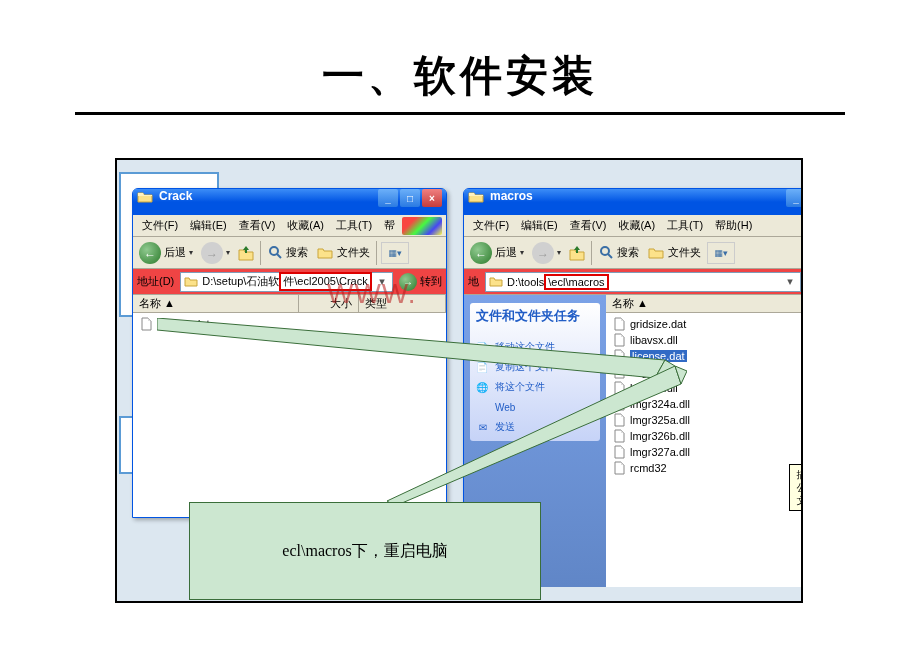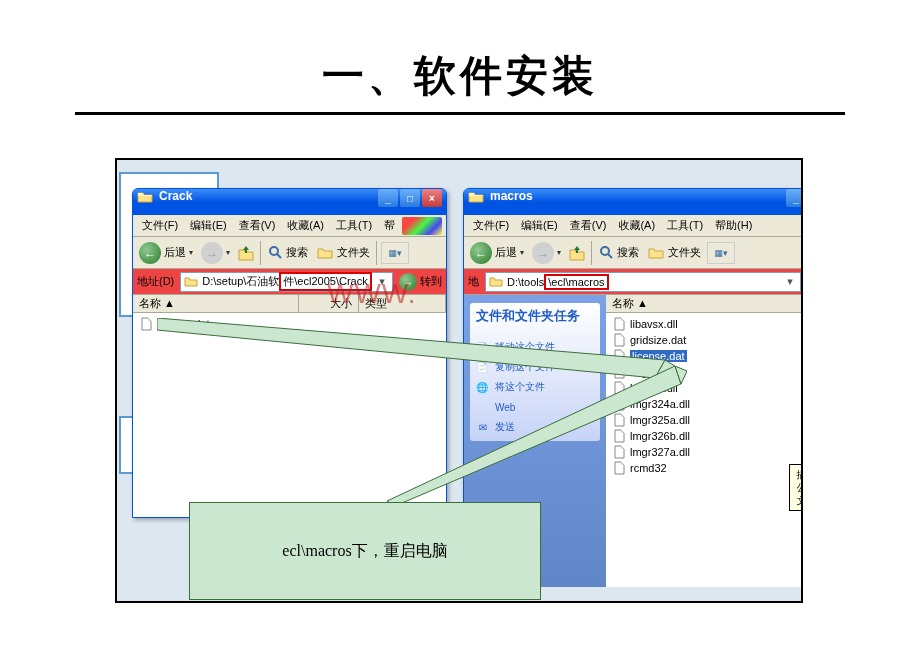--- a/index.html
+++ b/index.html
@@ -281,30 +281,30 @@
           <div class="col" style="flex:1">名称 ▲</div>
         </div>
         <div class="files-list" id="right-files">
             <div class="file-row">
               <span class="file-icn">
                 <svg width="13" height="14" viewBox="0 0 13 14">
                   <path fill="#fff" stroke="#888" d="M2 1h6l3 3v9H2z"></path>
                   <path fill="#ddd" d="M8 1l3 3H8z"></path>
                 </svg>
               </span>
+              <span class="fname">gridsize.dat</span>
+            </div>
+            <div class="file-row">
+              <span class="file-icn">
+                <svg width="13" height="14" viewBox="0 0 13 14">
+                  <path fill="#fff" stroke="#888" d="M2 1h6l3 3v9H2z"></path>
+                  <path fill="#ddd" d="M8 1l3 3H8z"></path>
+                </svg>
+              </span>
               <span class="fname">libavsx.dll</span>
-            </div>
-            <div class="file-row">
-              <span class="file-icn">
-                <svg width="13" height="14" viewBox="0 0 13 14">
-                  <path fill="#fff" stroke="#888" d="M2 1h6l3 3v9H2z"></path>
-                  <path fill="#ddd" d="M8 1l3 3H8z"></path>
-                </svg>
-              </span>
-              <span class="fname">gridsize.dat</span>
             </div>
             <div class="file-row selected">
               <span class="file-icn">
                 <svg width="13" height="14" viewBox="0 0 13 14">
                   <path fill="#fff" stroke="#888" d="M2 1h6l3 3v9H2z"></path>
                   <path fill="#ddd" d="M8 1l3 3H8z"></path>
                 </svg>
               </span>
               <span class="fname">license.dat</span>
             </div>

